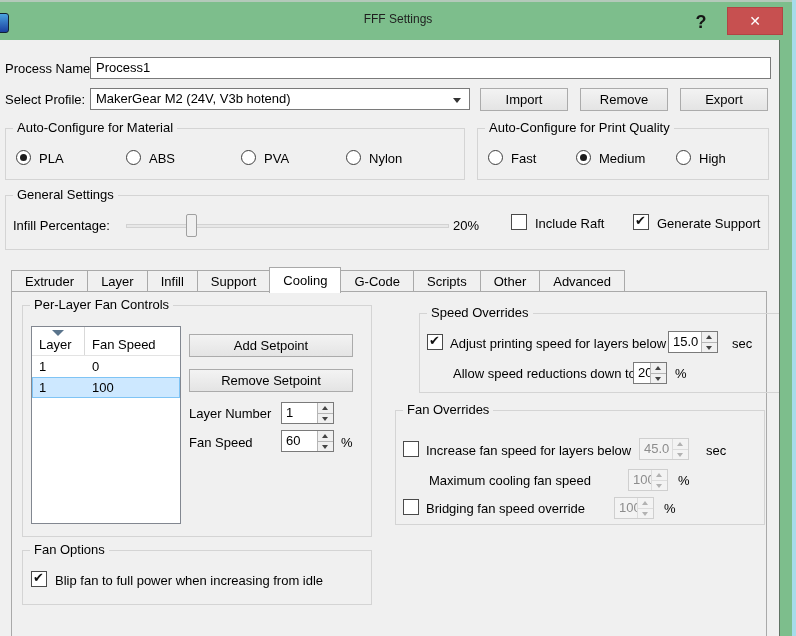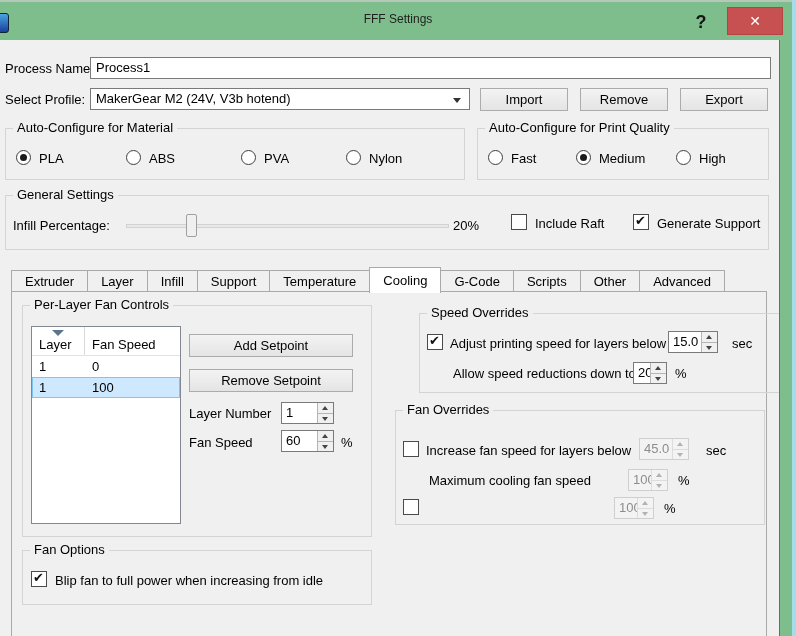--- a/index.html
+++ b/index.html
@@ -156,21 +156,20 @@
   <span class="lbl" style="left:529px; top:20px;">Include Raft</span>
   <span class="checkbox checked" style="left:627px; top:18px;"></span>
   <span class="lbl" style="left:651px; top:20px;">Generate Support</span>
 </div>
 
 <div class="tabbar">
   <div class="tab">Extruder</div>
   <div class="tab">Layer</div>
   <div class="tab">Infill</div>
   <div class="tab">Support</div>
-  <div class="tab">Temperature</div>
   <div class="tab active">Cooling</div>
   <div class="tab">G-Code</div>
   <div class="tab">Scripts</div>
   <div class="tab">Other</div>
   <div class="tab">Advanced</div>
 </div>
 <div class="tabpanel"></div>
 
 <div class="groupbox" style="left:22px; top:305px; width:350px; height:232px; z-index:2;">
   <span class="gtitle">Per-Layer Fan Controls</span>
@@ -257,20 +256,21 @@
   <div class="spinner disabled" style="left:232px; top:58px; width:40px;">
     <span class="val">100</span>
     <span class="spin">
         <i class="up"></i>
         <i class="dn"></i>
       </span>
   </div>
   <span class="lbl" style="left:282px; top:62px;">%</span>
 
   <span class="checkbox" style="left:7px; top:88px;"></span>
+  <span class="lbl" style="left:30px; top:90px;">Bridging fan speed override</span>
   <div class="spinner disabled" style="left:218px; top:86px; width:40px;">
     <span class="val">100</span>
     <span class="spin">
         <i class="up"></i>
         <i class="dn"></i>
       </span>
   </div>
   <span class="lbl" style="left:268px; top:90px;">%</span>
 </div>
 

